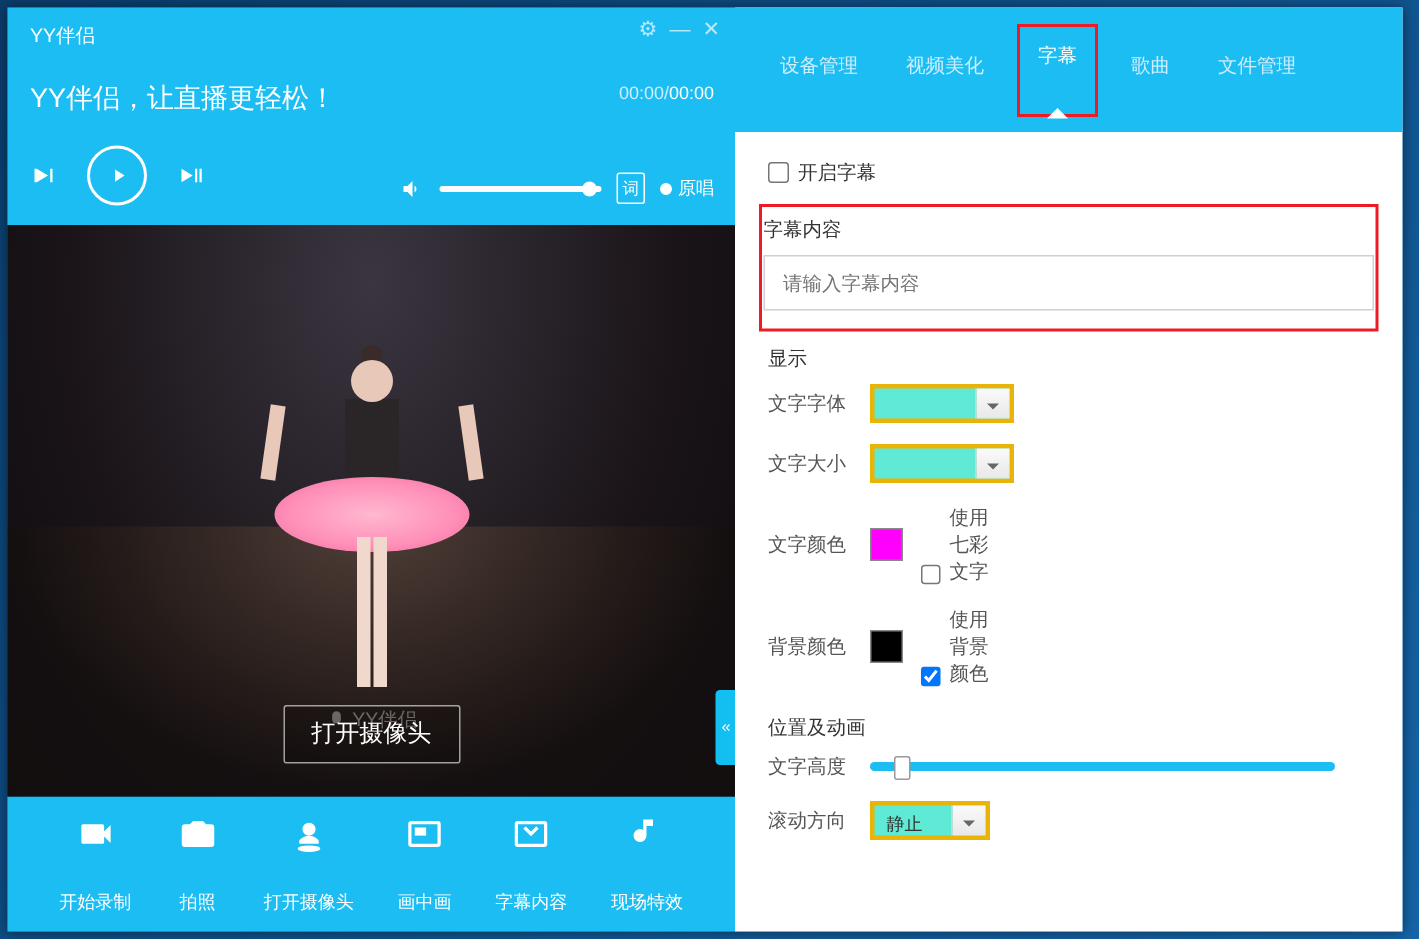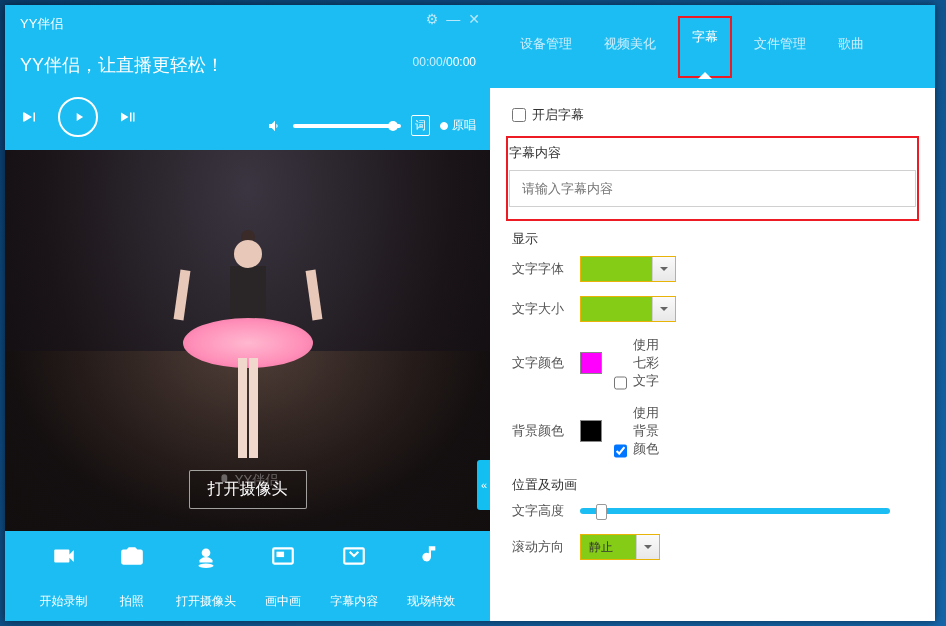--- a/index.html
+++ b/index.html
@@ -62,21 +62,21 @@
 
 .r-body{flex:1;padding:18px 22px;overflow:auto;font-size:13px;color:#333}
 .chk{display:flex;align-items:center;gap:6px;margin-bottom:16px}
 .chk input{width:14px;height:14px}
 .sec-title{font-size:13px;margin-bottom:8px}
 .hl-box{border:2px solid #ed1c24;padding:6px 1px 12px;margin:-4px -6px 9px}
 .subtitle-input{width:100%;border:1px solid #d0d0d0;padding:10px 12px;font-size:13px;color:#999;outline:none}
 .sec{margin-bottom:18px}
 .row{display:flex;align-items:center;gap:12px;margin-bottom:14px}
 .row label{width:56px;color:#555}
-.sel{width:96px;height:26px;border:1px solid #eab308;background:#84cc16;position:relative}
+.sel{width:96px;height:26px;border:3px solid #eab308;background:#5eead4;position:relative}
 .sel::after{content:"";position:absolute;right:0;top:0;width:22px;height:100%;border-left:1px solid #d0d0d0;background:linear-gradient(#fafafa,#e8e8e8)}
 .sel::before{content:"";position:absolute;right:7px;top:10px;border:4px solid transparent;border-top-color:#666;z-index:1}
 .sel.wide{width:80px;padding-left:8px;line-height:24px;font-size:12px}
 .swatch{width:22px;height:22px;border:1px solid #888}
 .sw-magenta{background:#ff00ff}
 .sw-black{background:#000}
 .inline-chk{display:flex;align-items:flex-end;gap:6px}
 .inline-chk input{width:14px;height:14px}
 .slider{flex:1;height:6px;background:#1cbdf2;border-radius:3px;position:relative;max-width:310px}
 .slider::after{content:"";position:absolute;left:16px;top:-4px;width:9px;height:14px;background:#fff;border:1px solid #999;border-radius:2px}
@@ -209,22 +209,22 @@
         </div>
     </div>
   </div>
 
   <div class="right">
     <span class="r-close">✕</span>
     <div class="tabs">
       <div class="tab">设备管理</div>
       <div class="tab">视频美化</div>
       <div class="tab active hl">字幕</div>
+      <div class="tab">歌曲</div>
       <div class="tab">文件管理</div>
-      <div class="tab">歌曲</div>
     </div>
 
     <div class="r-body">
       <label class="chk">
         <input type="checkbox" style="">
           <span>开启字幕</span>
       </label>
 
       <div class="hl-box">
         <div class="sec-title">字幕内容</div>

